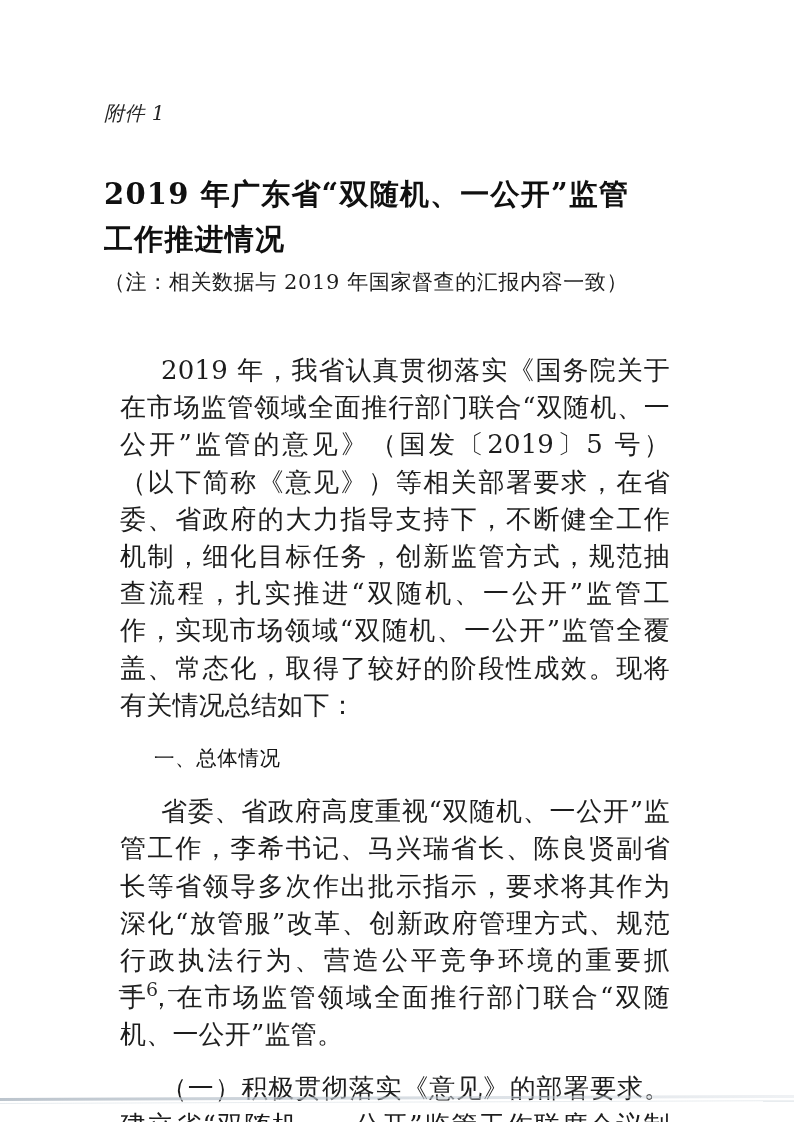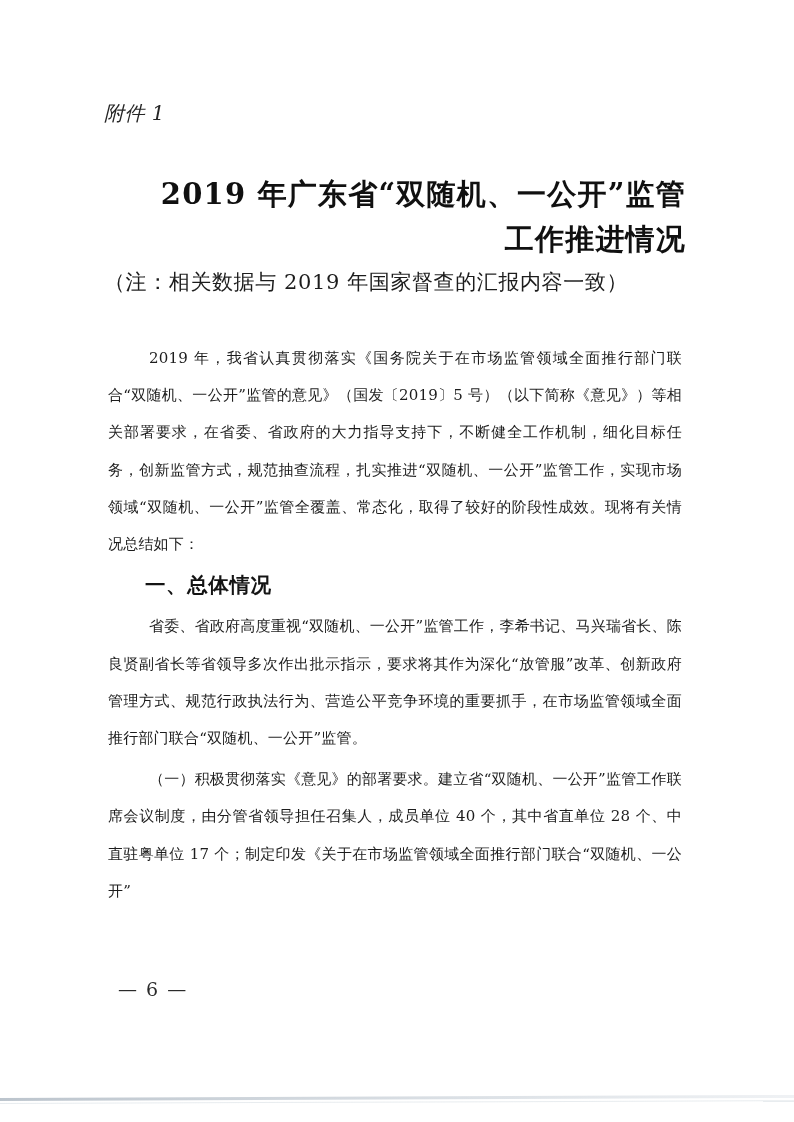--- a/index.html
+++ b/index.html
@@ -66,21 +66,21 @@
     white-space: nowrap;
     font-style: italic;
   }
 
   
   .title-block {
     position: absolute;
     left: 104px;
     top: 172px;
     width: 582px;
-    text-align: right;
+    text-align: left;
   }
   .doc-title-line {
     font-size: 29px;
     line-height: 45px;
     font-weight: bold;
     letter-spacing: 1.2px;
     color: #101010;
     white-space: nowrap;
   }
   .doc-subtitle {
@@ -96,41 +96,41 @@
   }
 
   
   .body-block {
     position: absolute;
     left: 104px;
     top: 336px;
     width: 582px;
   }
   .para {
-    font-size: 15px;
+    font-size: 26px;
     line-height: 37.2px;
     letter-spacing: 0.2px;
     text-align: justify;
     text-justify: inter-character;
     text-align-last: left;
     color: #1d1d1d;
-    margin: 4px;
+    margin: 16px;
   }
   .para.indent {
     text-indent: 41px;
   }
   .heading {
     font-family: "DejaVu Sans", "Liberation Sans", sans-serif;
     font-size: 20.5px;
     line-height: 37.2px;
-    font-weight: bold;
+    font-weight: normal;
     letter-spacing: 0.6px;
     color: #141414;
     text-indent: 41px;
-    margin: 0;
+    margin: 9px;
   }
 
   
   .page-number {
     position: absolute;
     left: 118px;
     top: 975px;
     font-size: 19px;
     line-height: 28px;
     letter-spacing: 1.5px;

